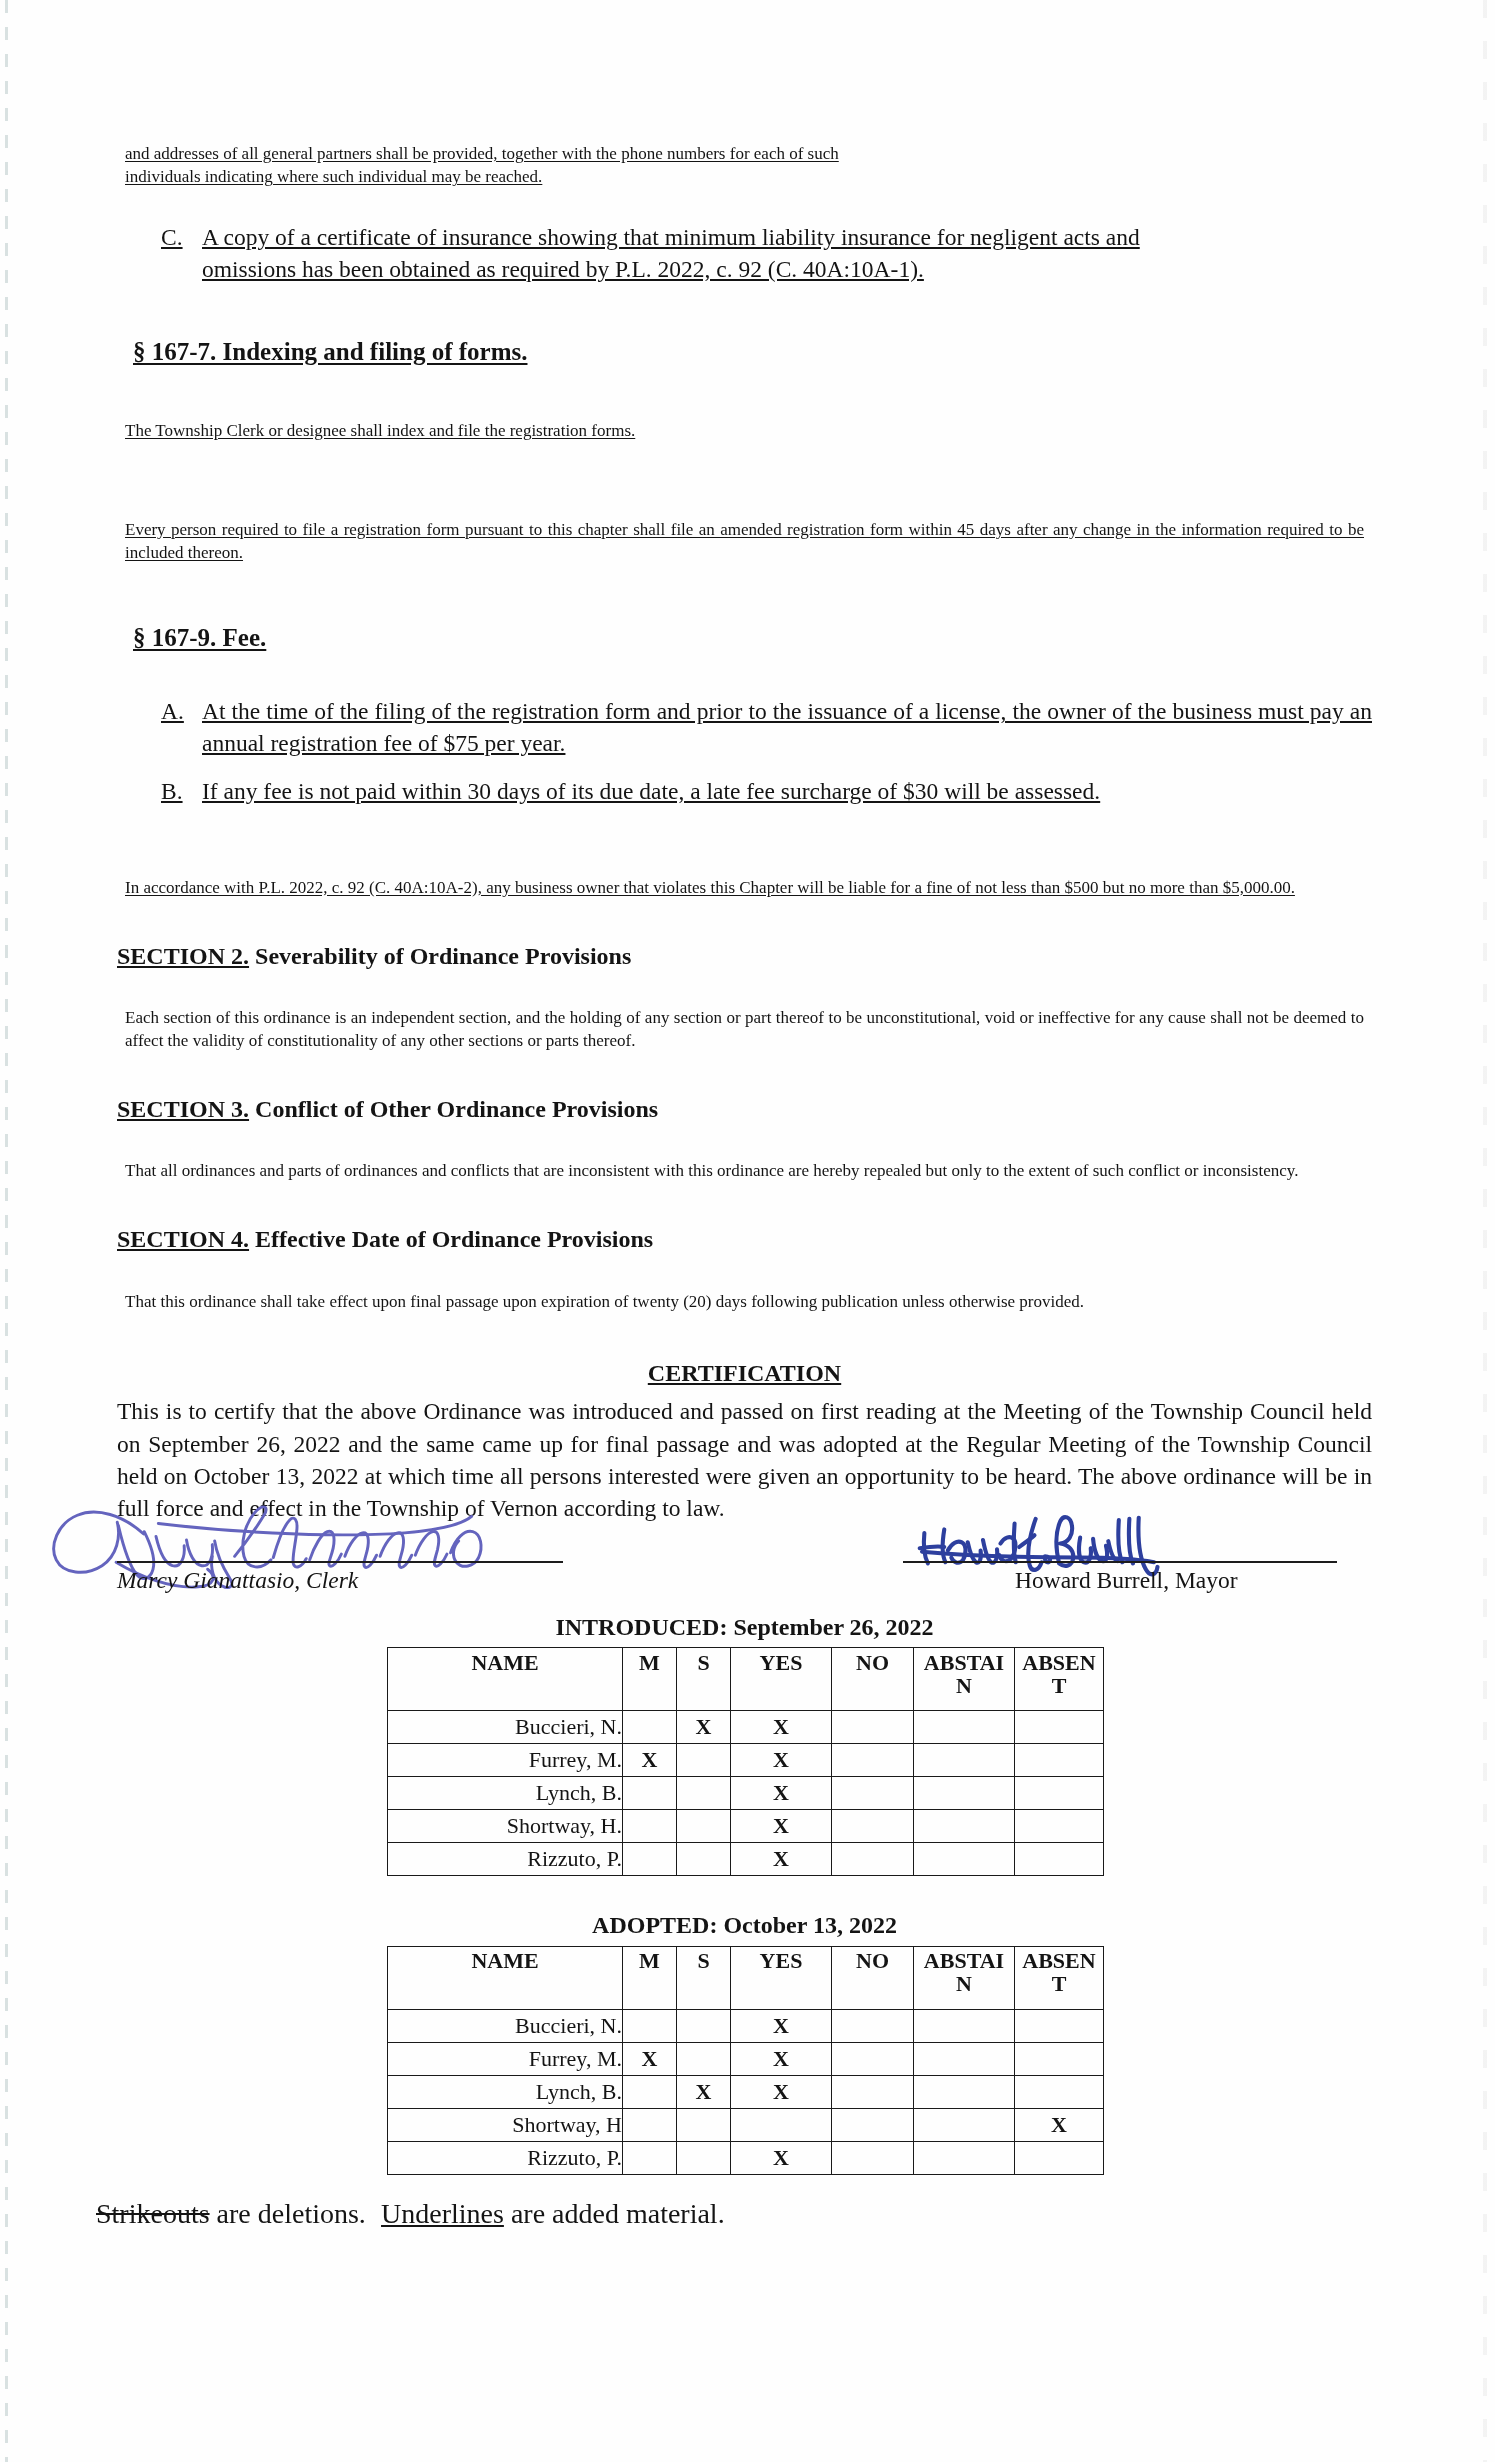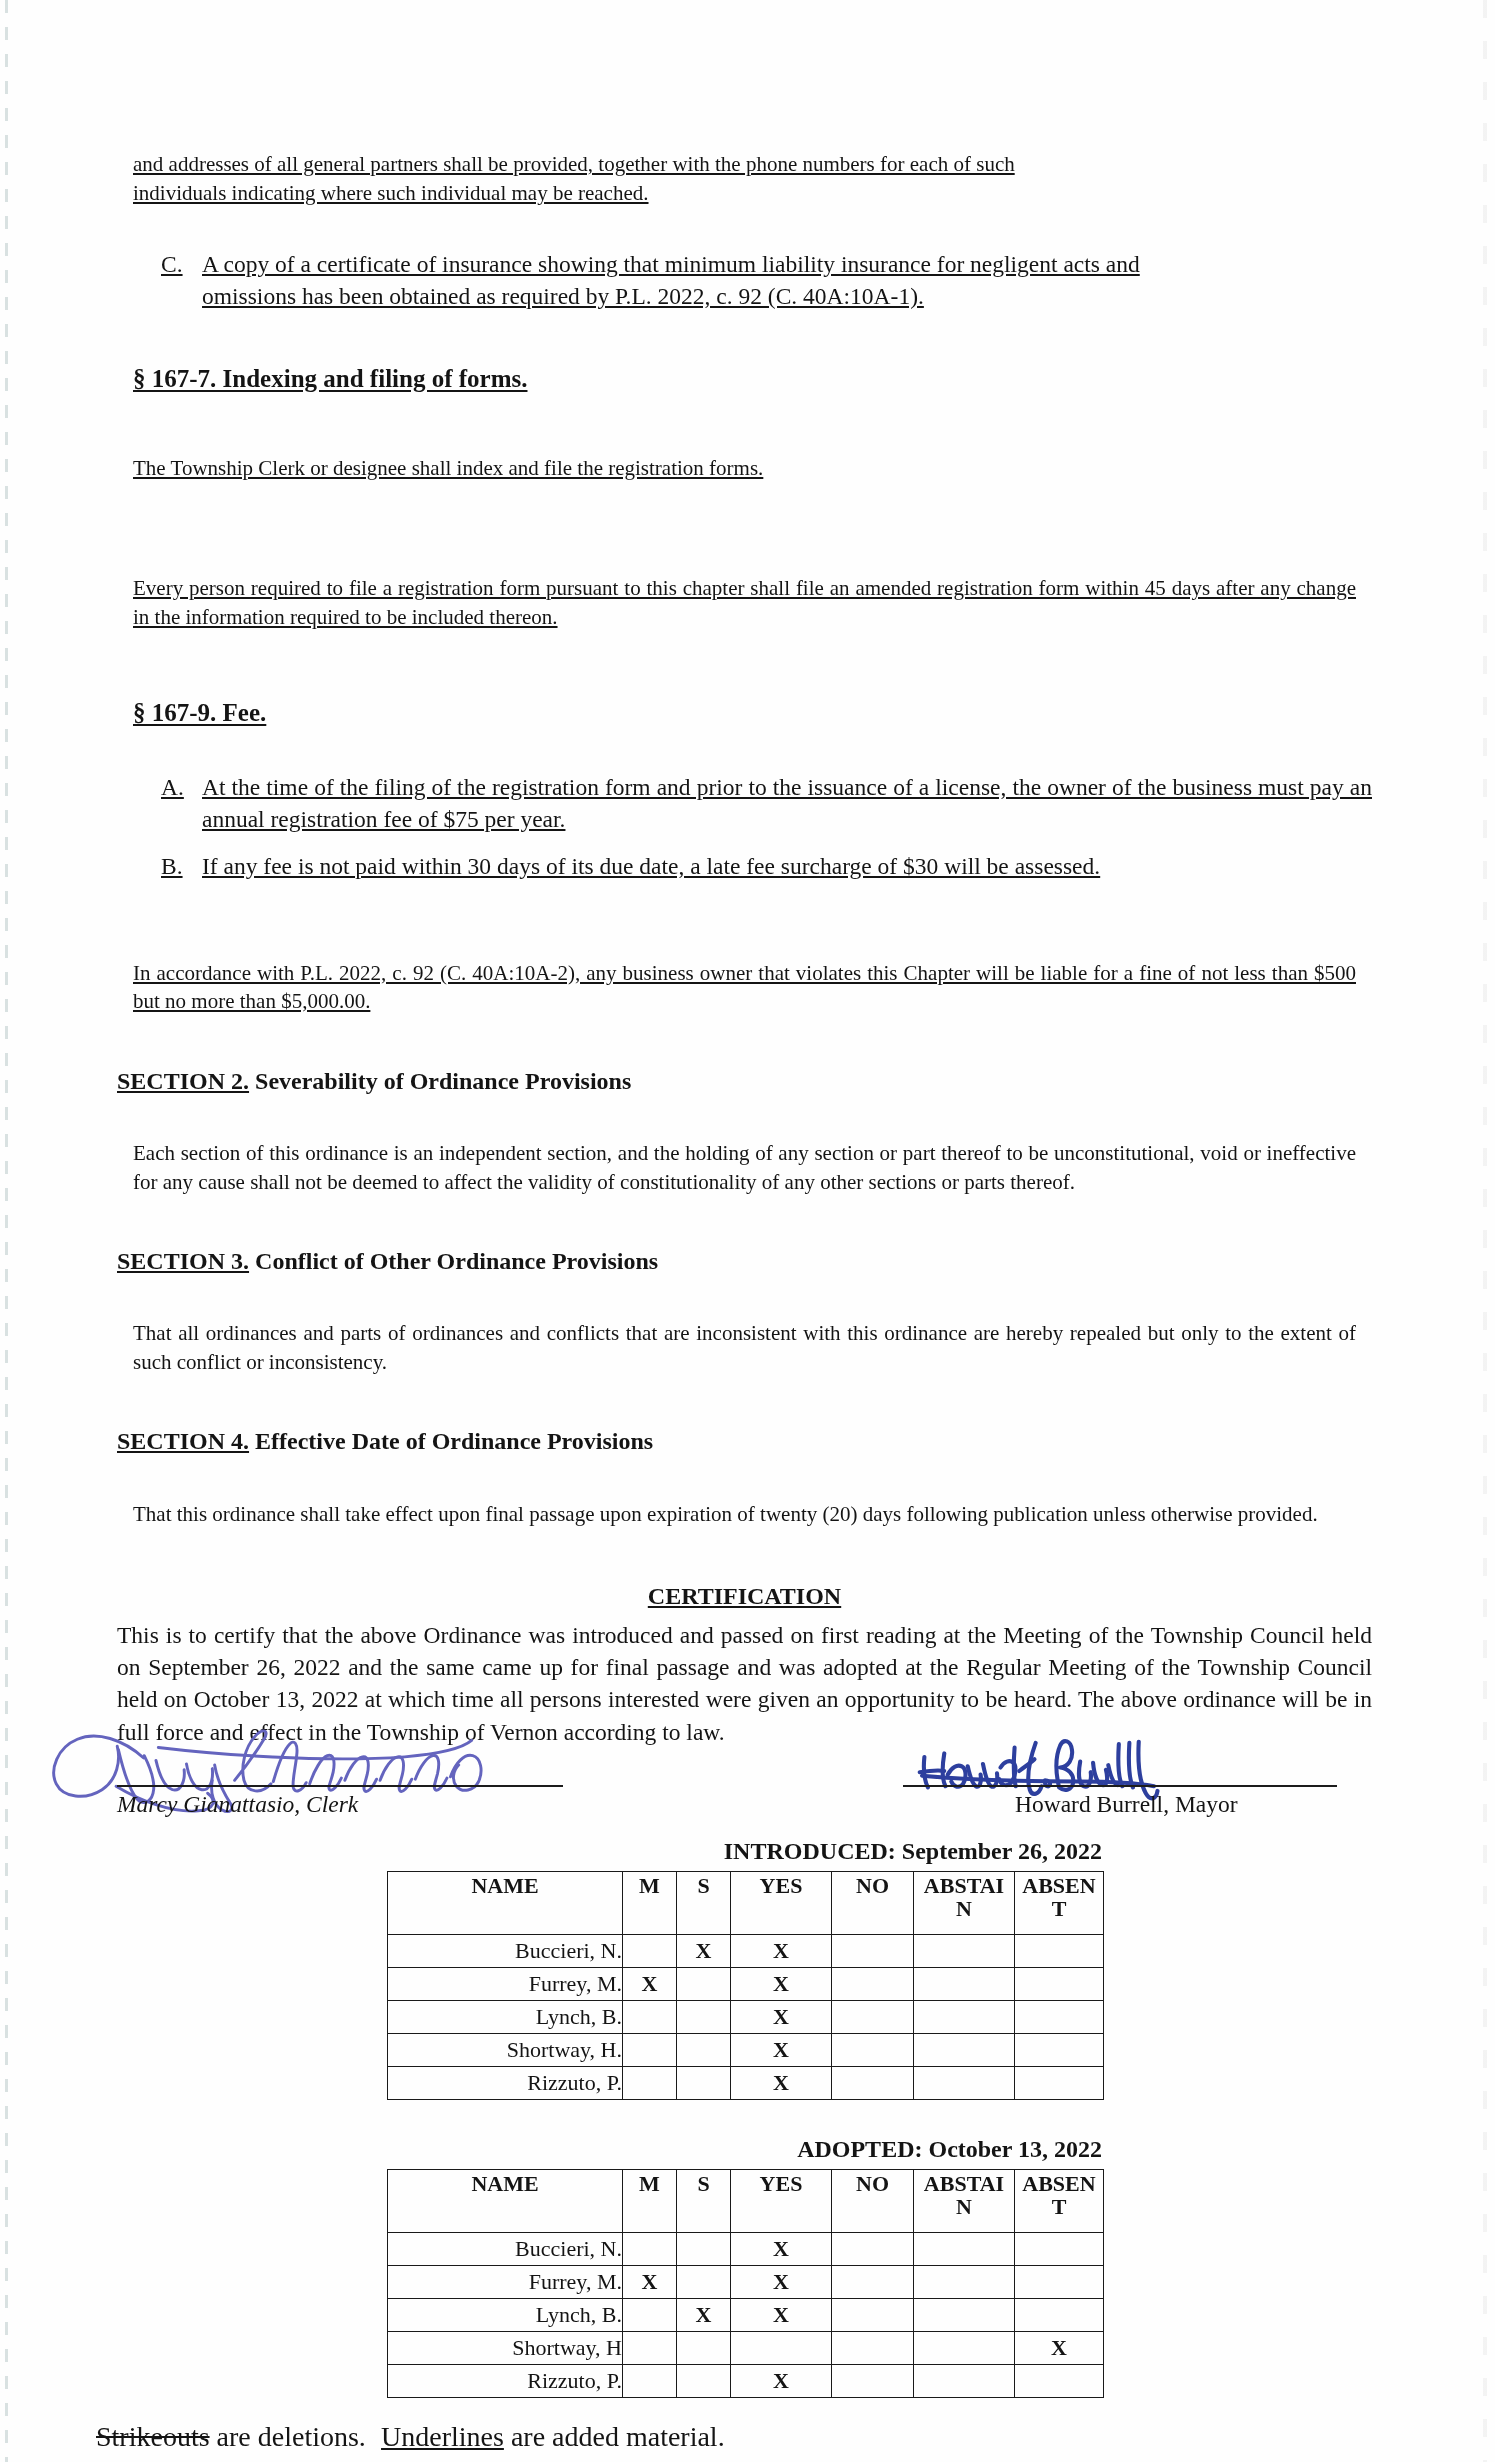--- a/index.html
+++ b/index.html
@@ -32,22 +32,22 @@
 
   .content {
     position: absolute;
     left: 117px;
     top: 0;
     width: 1255px;
   }
 
   
   p, div.para {
-    margin: 16px;
-    font-size: 21px;
+    margin: 8px;
+    font-size: 17px;
     line-height: 1.36;
   }
   .just { text-align: justify; text-align-last: left; }
 
   .u  { text-decoration: underline; text-underline-offset: 2.3px; }
   .strike { text-decoration: line-through; }
 
   
   .heading {
     font-size: 25px;
@@ -134,21 +134,21 @@
     position: absolute;
     overflow: visible;
     pointer-events: none;
   }
   .sig-block.clerk .sig-ink { left: -76px; top: -21px; }
   .sig-block.mayor .sig-ink { left: 11.7px; top: -15.2px; }
 
   
   .vote-wrap { width: 715px; margin: 0 auto; }
   .vote-title {
-    text-align: right;
+    text-align: center;
     font-size: 24px;
     font-weight: bold;
     margin: 0 0 3.5px 0;
   }
   table.vote {
     border-collapse: collapse;
     width: 715px;
     table-layout: fixed;
   }
   table.vote th, table.vote td {

